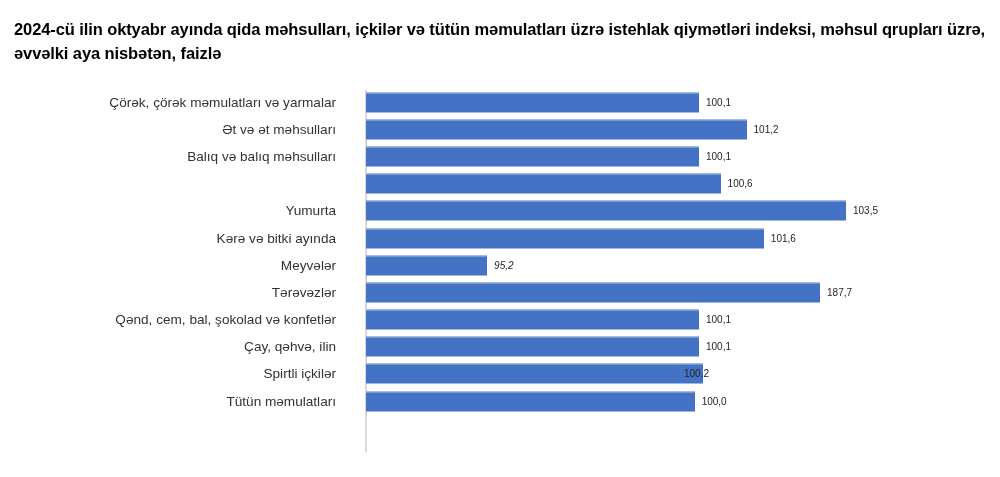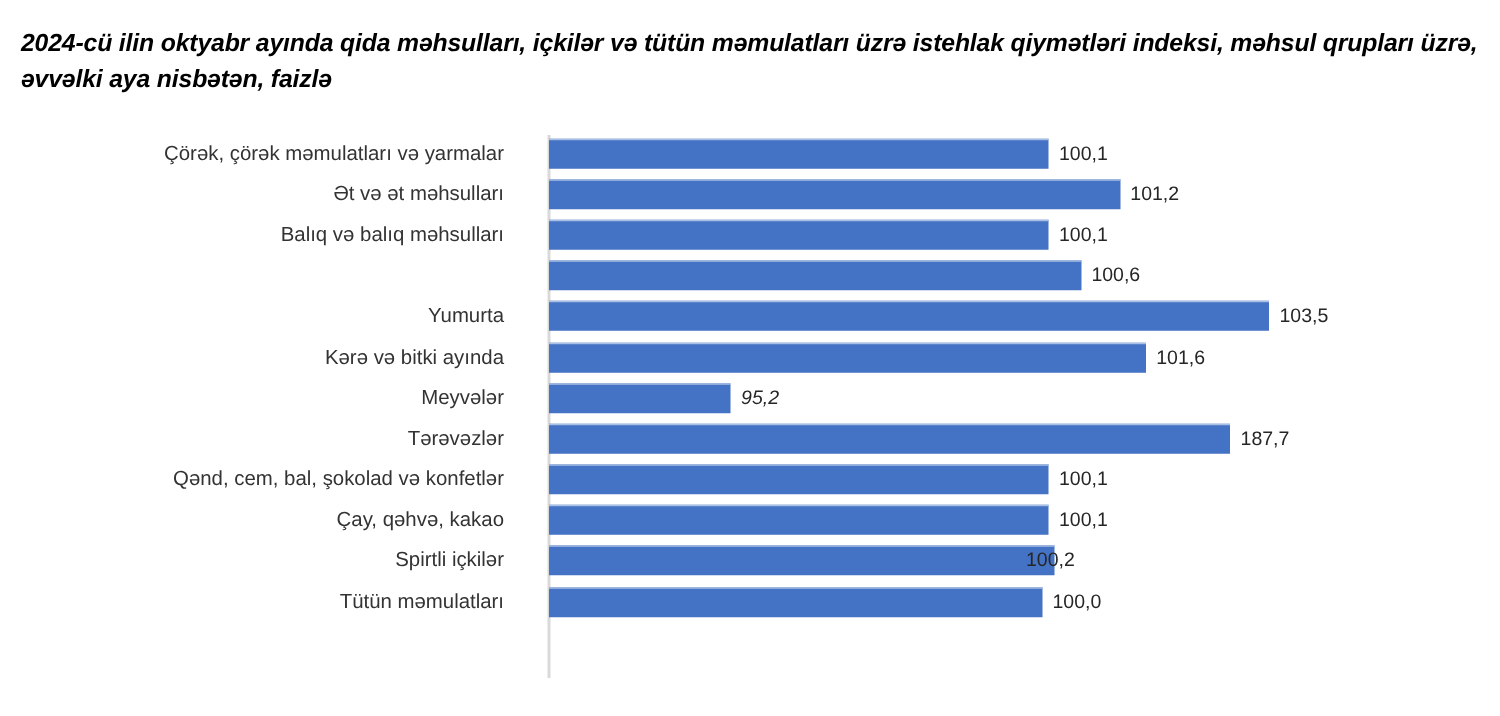--- a/index.html
+++ b/index.html
@@ -19,21 +19,20 @@
   }
 
   
   .chart-title {
     position: absolute;
     left: 14px;
     top: 18px;
     width: 972px;
     font-size: 16.5px;
     font-weight: bold;
-    font-style: italic;
     line-height: 1.45;
     color: #000000;
     letter-spacing: -0.1px;
   }
 
   
   .plot {
     position: absolute;
     left: 0;
     top: 88px;
@@ -78,21 +77,21 @@
   }
   .bar {
     height: 19px;
     background: #4472c4;
     border-top: 1px solid #a9c0e4;
   }
   .val-label {
     position: absolute;
     top: 50%;
     transform: translateY(-50%);
-    font-size: 13px;
+    font-size: 10px;
     color: #262626;
     white-space: nowrap;
   }
 </style>
 </head>
 <body>
 
 <div id="page">
 
   <div class="chart-title">2024-cü ilin oktyabr ayında qida məhsulları, içkilər və tütün məmulatları üzrə istehlak qiymətləri indeksi, məhsul qrupları üzrə, əvvəlki aya nisbətən, faizlə</div>
@@ -156,21 +155,21 @@
           <div class="val-label" style="left: 827.054px;">187,7</div>
         </div>
         <div class="row">
           <div class="cat-label">Qənd, cem, bal, şokolad və konfetlər</div>
           <div class="bar-wrap" style="width: 332.973px;">
             <div class="bar" style="background: rgb(68, 114, 196); border-top-color: rgb(169, 192, 228);"></div>
           </div>
           <div class="val-label" style="left: 705.973px;">100,1</div>
         </div>
         <div class="row">
-          <div class="cat-label">Çay, qəhvə, kakao</div>
+          <div class="cat-label">Çay, qəhvə, ilin</div>
           <div class="bar-wrap" style="width: 332.973px;">
             <div class="bar" style="background: rgb(68, 114, 196); border-top-color: rgb(169, 192, 228);"></div>
           </div>
           <div class="val-label" style="left: 705.973px;">100,1</div>
         </div>
         <div class="row">
           <div class="cat-label">Spirtli içkilər</div>
           <div class="bar-wrap" style="width: 337.297px;">
             <div class="bar" style="background: rgb(68, 114, 196); border-top-color: rgb(169, 192, 228);"></div>
           </div>

